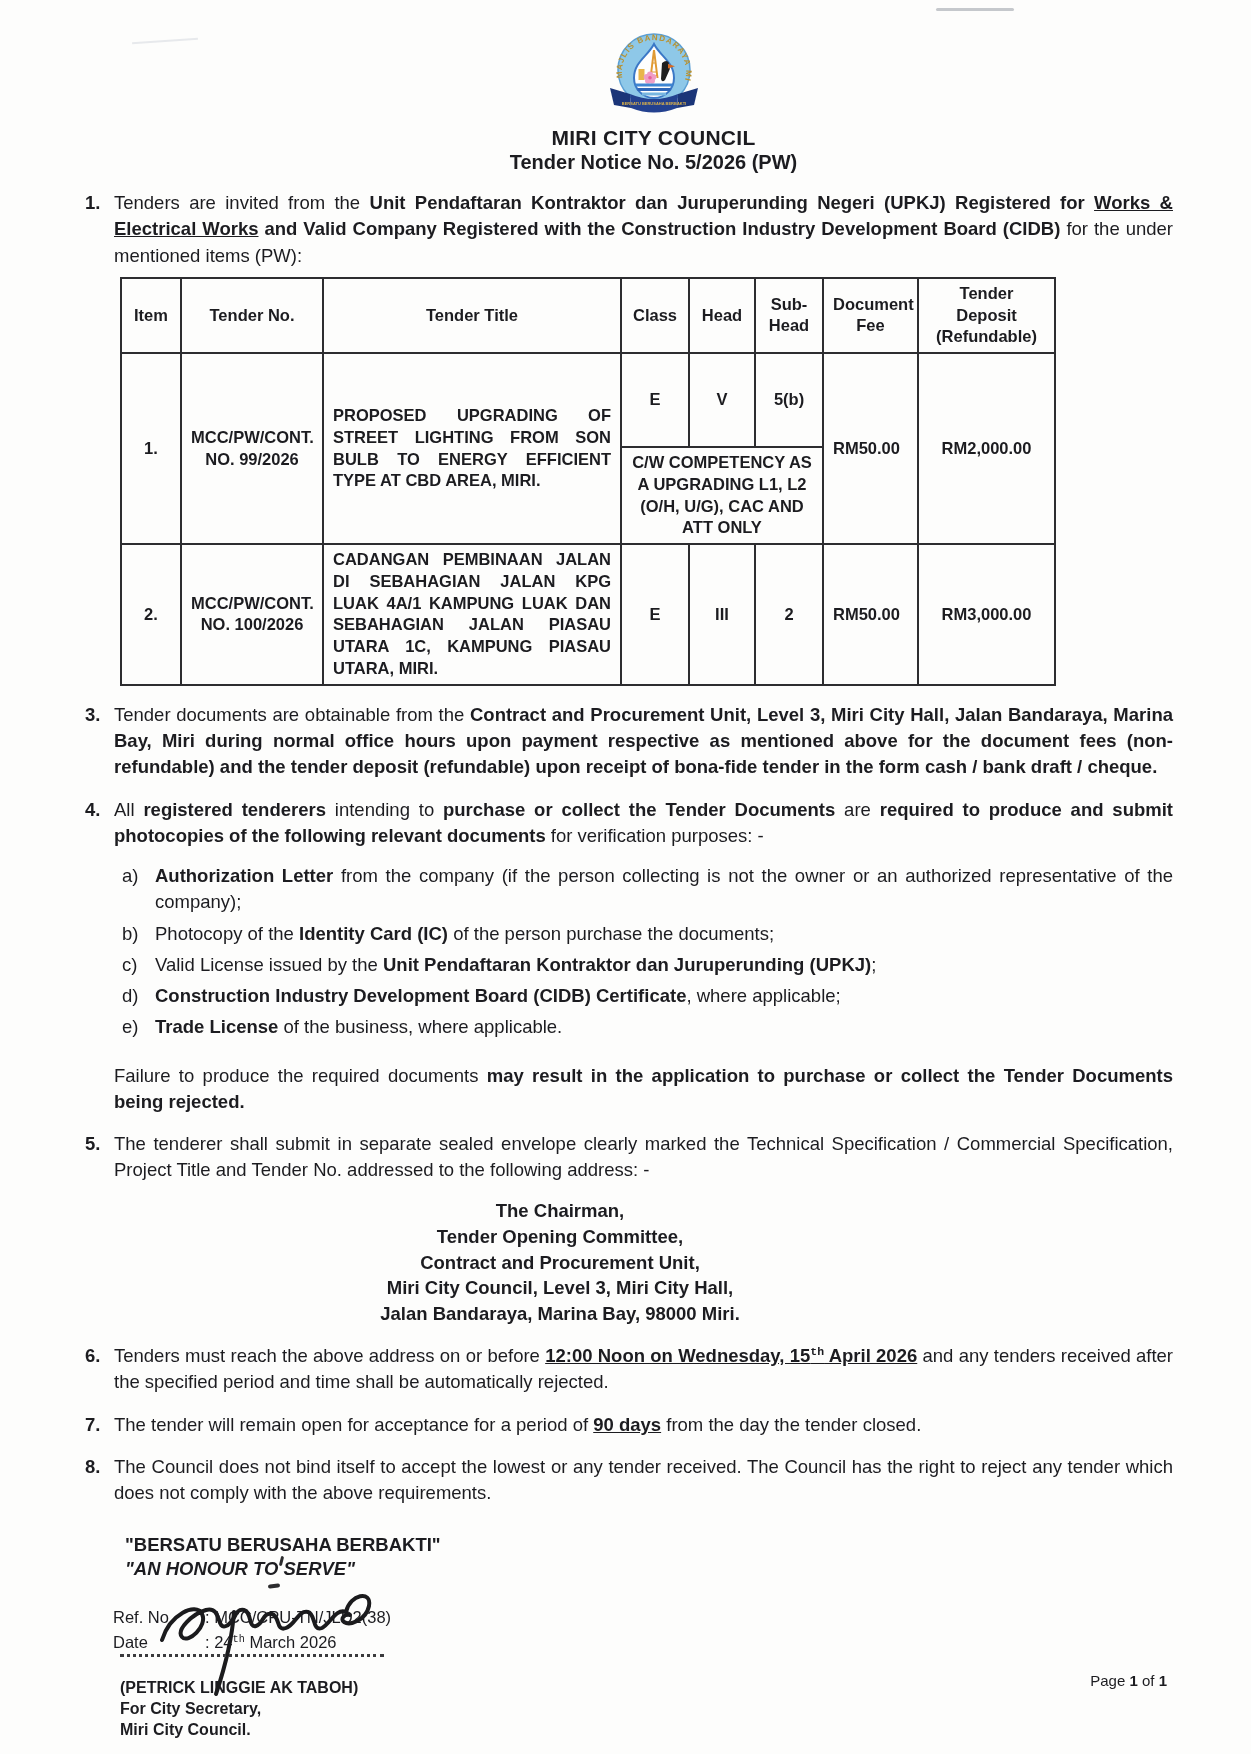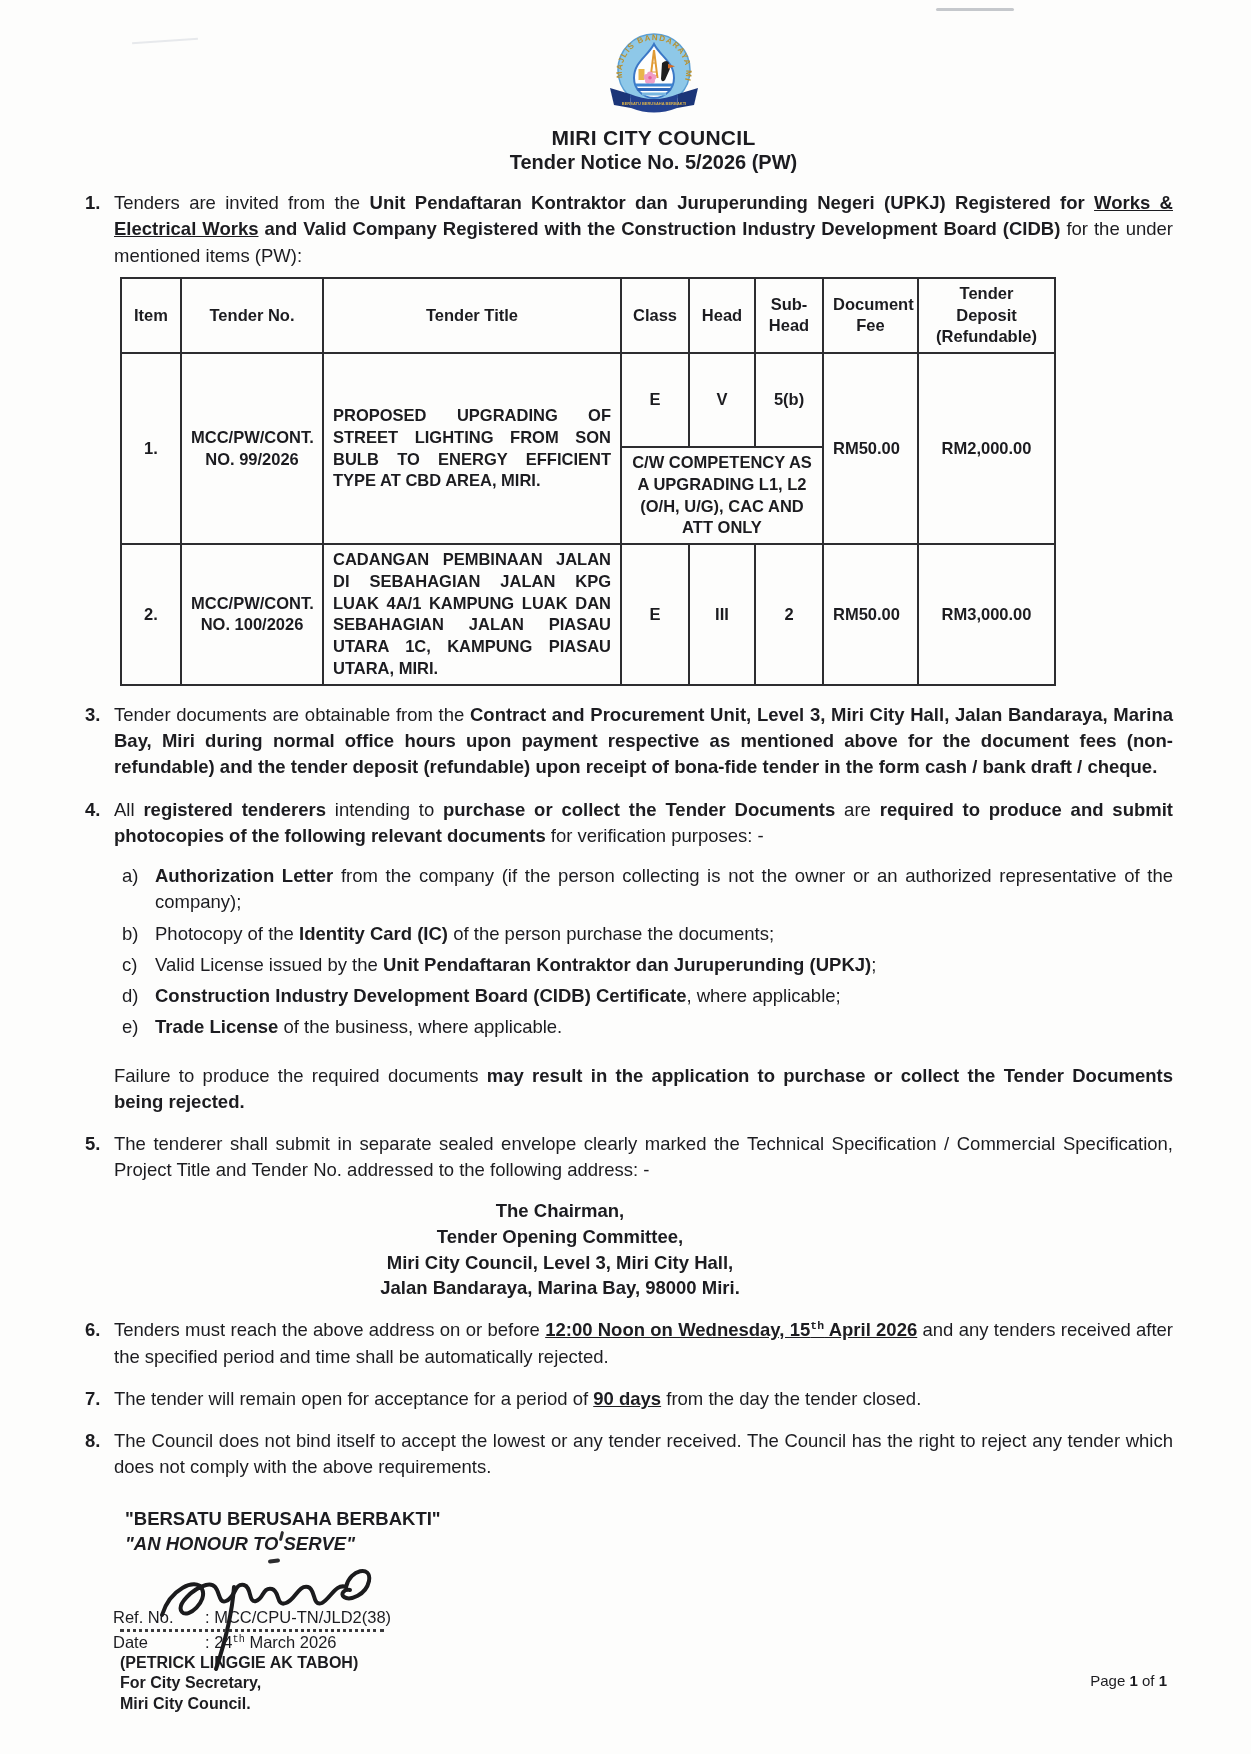--- a/index.html
+++ b/index.html
@@ -197,20 +197,21 @@
     <div class="item">
       <span class="num">5.</span>
       <div class="txt">
         <span>The tenderer shall submit in separate sealed envelope clearly marked the Technical Specification / Commercial Specification, Project Title and Tender No. addressed to the following address: -</span>
       </div>
     </div>
 
     <div class="address">
       <div>The Chairman,</div>
       <div>Tender Opening Committee,</div>
+      <div>Contract and Procurement Unit,</div>
       <div>Miri City Council, Level 3, Miri City Hall,</div>
       <div>Jalan Bandaraya, Marina Bay, 98000 Miri.</div>
     </div>
 
     <div class="item">
       <span class="num">6.</span>
       <div class="txt">
         <span>Tenders must reach the above address on or before </span><span class="bd ul"><span>12:00 Noon on Wednesday, 15</span><sup>th</sup><span> April 2026</span></span><span> and any tenders received after the specified period and time shall be automatically rejected.</span>
       </div>
     </div>

